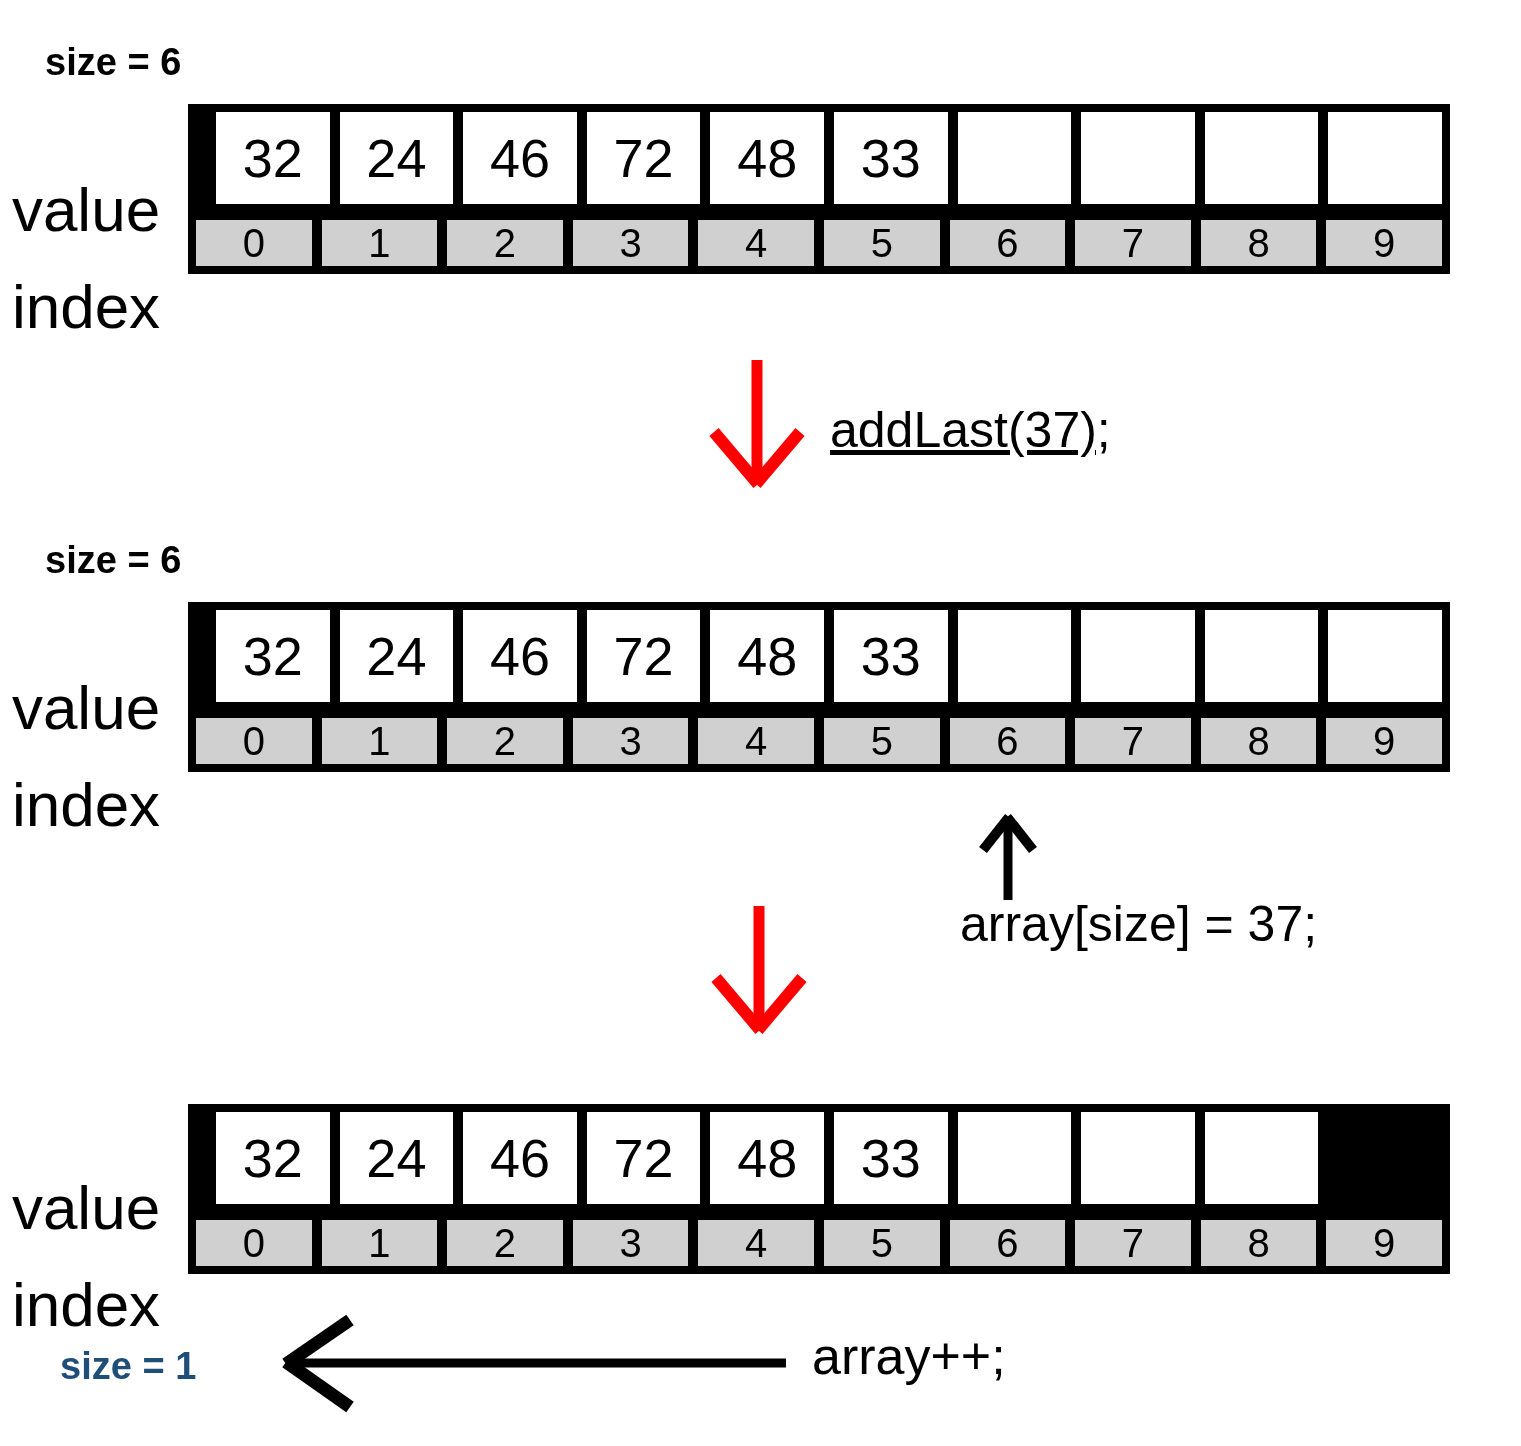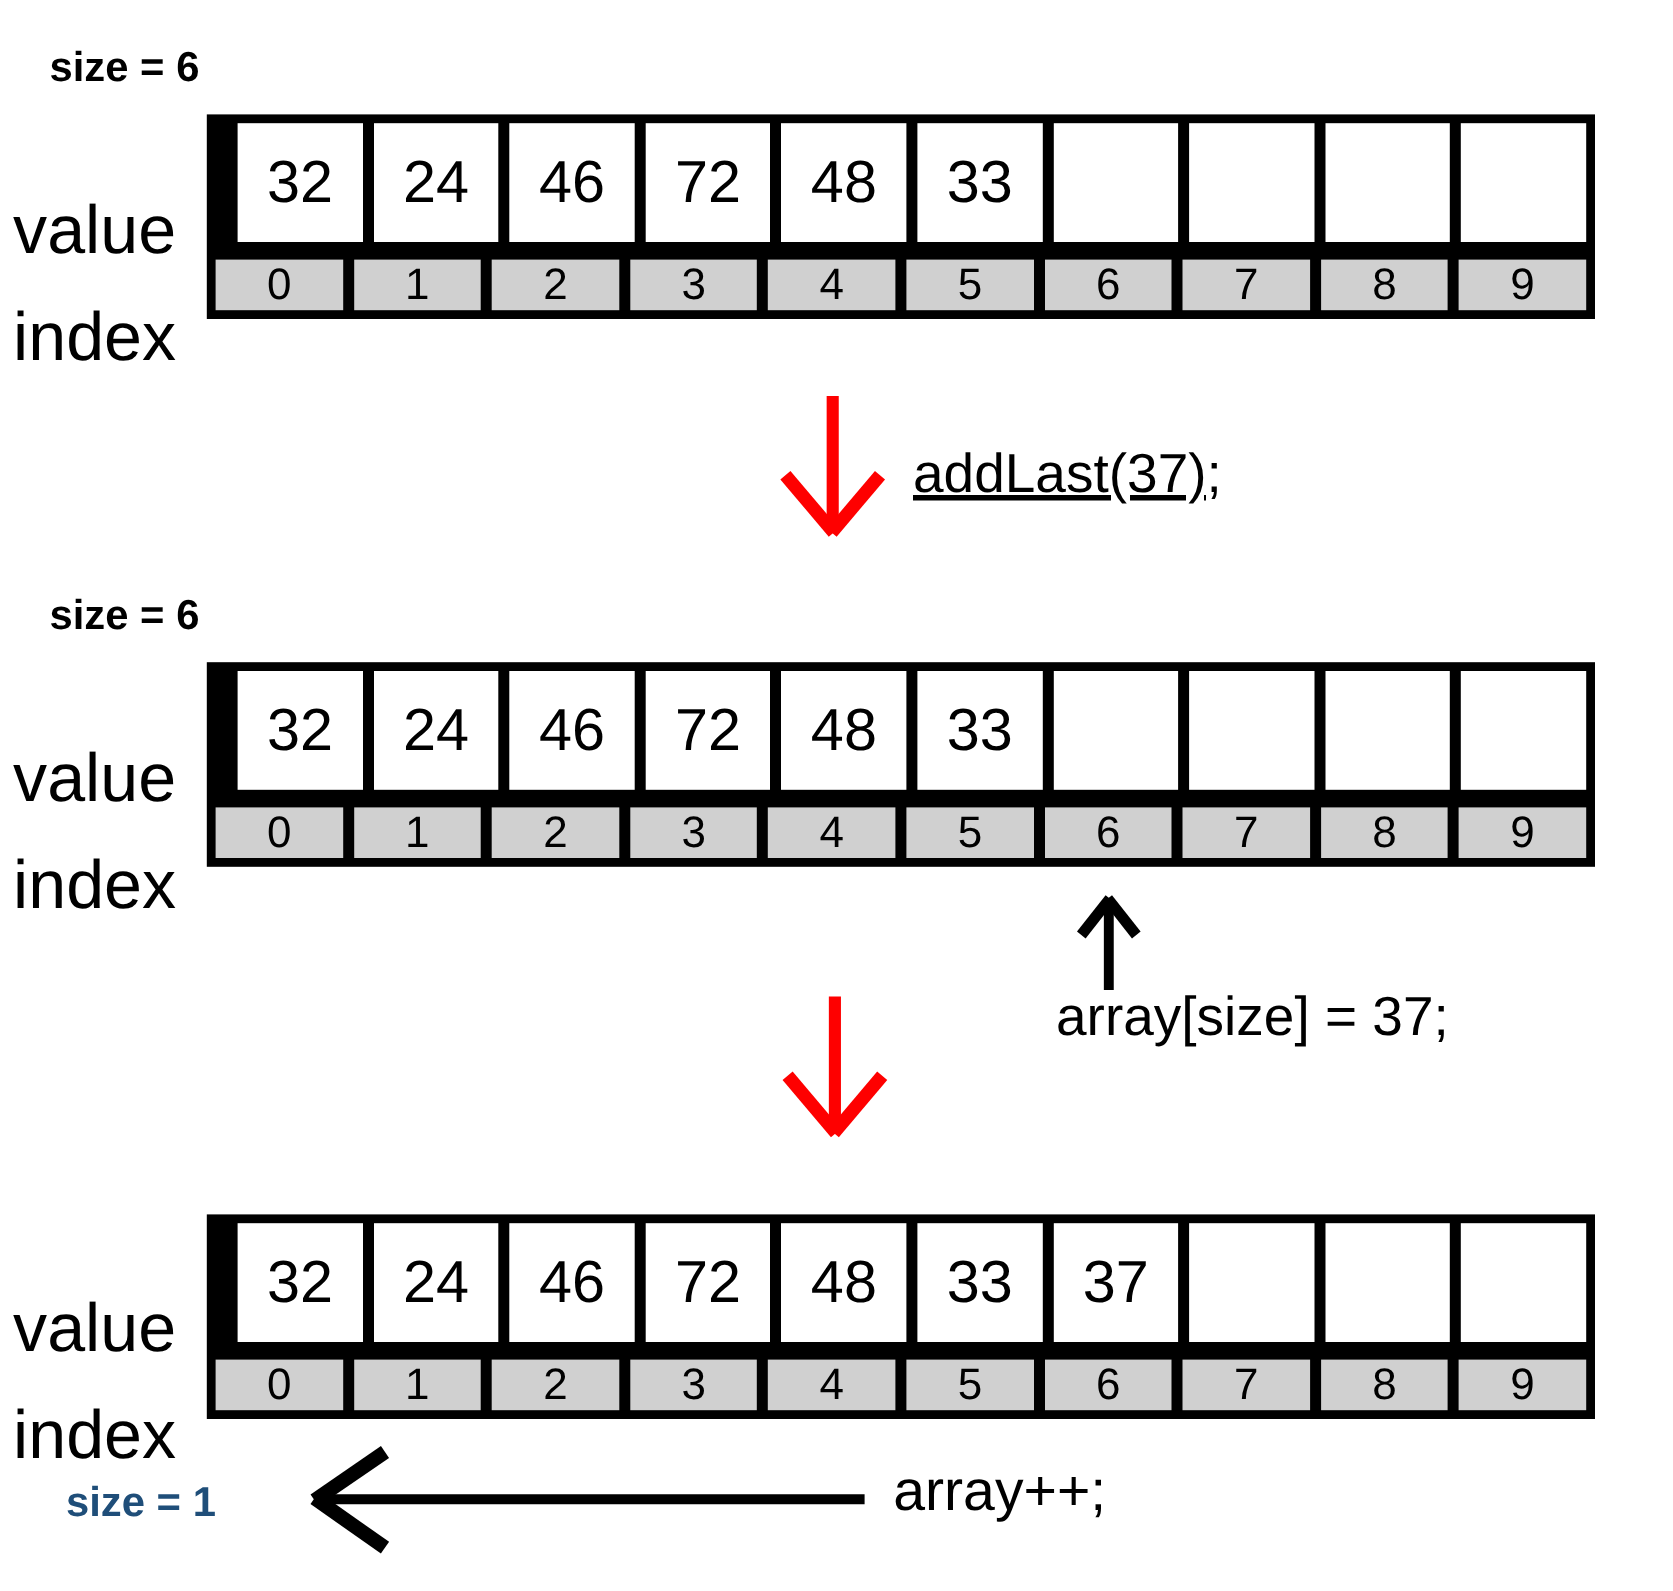--- a/index.html
+++ b/index.html
@@ -22,21 +22,21 @@
     width:172px; text-align:center;
     font-size:62px; line-height:56px;margin-top:40px;
   }
 
   .array {
     left:188px; width:1262px;
     background:#000; padding:8px;
   }
   .value-row {
     display:grid; grid-template-columns:repeat(10,1fr);
-    column-gap:10px; height:108px; margin-bottom:16px;margin-left:20px;
+    column-gap:10px; height:92px; margin-bottom:16px;margin-left:20px;
   }
   .index-row {
     display:grid; grid-template-columns:repeat(10,1fr);
     column-gap:10px; height:46px;
   }
   .value-cell {
     background:#fff; display:flex; align-items:center; justify-content:center;
     font-size:54px;
   }
   .index-cell {
@@ -147,21 +147,20 @@
 <div class="abs row-label" style="left:0px; top:1237px;">index</div>
 
 <div class="abs array" style="top:1104px;">
   <div class="value-row">
       <div class="value-cell">32</div>
       <div class="value-cell">24</div>
       <div class="value-cell">46</div>
       <div class="value-cell">72</div>
       <div class="value-cell">48</div>
       <div class="value-cell">33</div>
-      <div class="value-cell">37</div>
       <div class="value-cell"></div>
       <div class="value-cell"></div>
       <div class="value-cell"></div>
     </div>
   <div class="index-row">
       <div class="index-cell">0</div>
       <div class="index-cell">1</div>
       <div class="index-cell">2</div>
       <div class="index-cell">3</div>
       <div class="index-cell">4</div>

